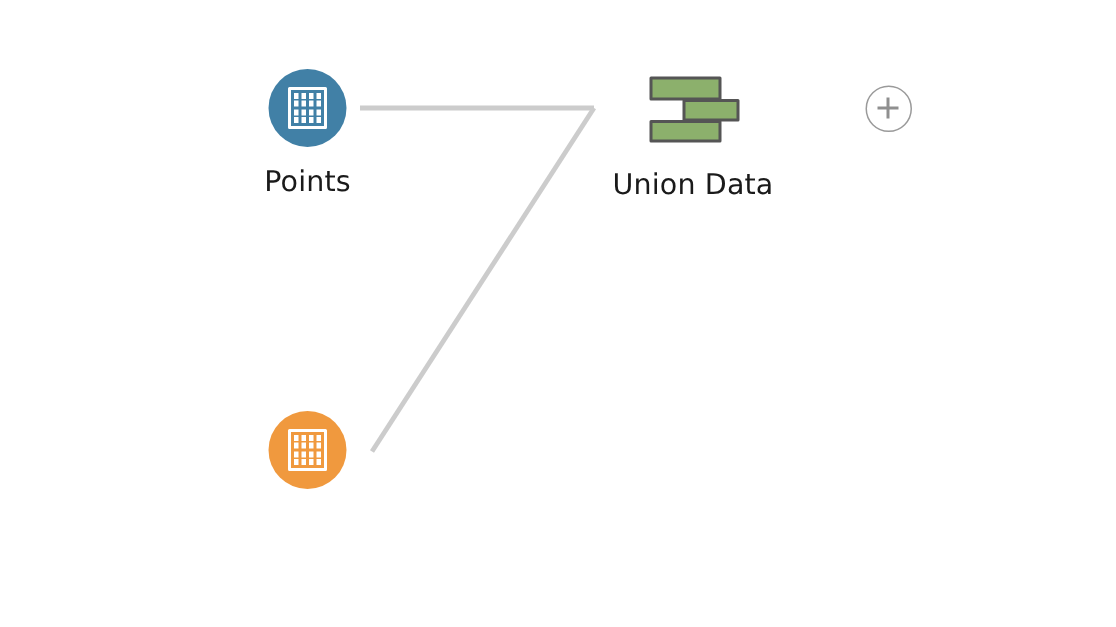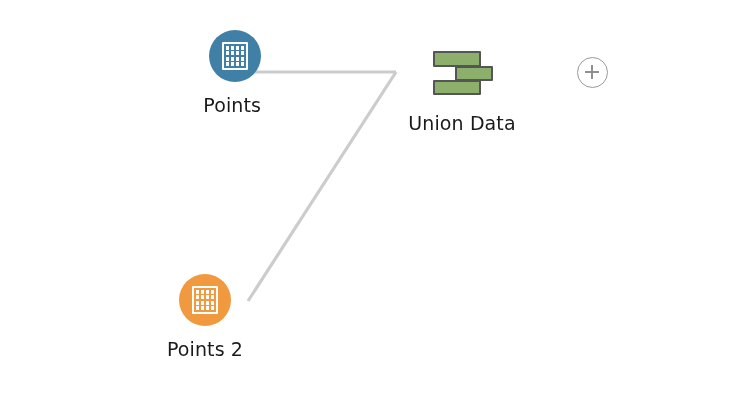--- a/index.html
+++ b/index.html
@@ -122,21 +122,21 @@
 </head>
 <body>
 
 <div id="canvas">
 
   <svg id="flow-edges" viewBox="0 0 744 418" width="744" height="418" xmlns="http://www.w3.org/2000/svg">
     <path d="M 240 72 L 396 72" fill="none" stroke="#cccccc" stroke-width="3.2" stroke-linecap="butt"></path>
     <path d="M 396 72 L 248 301" fill="none" stroke="#cccccc" stroke-width="3.2" stroke-linecap="butt"></path>
   </svg>
 
-  <div class="node" style="left:149px; top:30px; width:112px;align-items:flex-end;">
+  <div class="node" style="left:149px; top:46px; width:112px;">
     <div class="circle-node circle-blue">
       <span class="grid-glyph">
         <i></i>
           <i></i>
           <i></i>
           <i></i>
         <i></i>
           <i></i>
           <i></i>
           <i></i>
@@ -167,21 +167,20 @@
         <i></i>
           <i></i>
           <i></i>
           <i></i>
         <i></i>
           <i></i>
           <i></i>
           <i></i>
       </span>
     </div>
-    <div class="node-label">Points 2</div>
   </div>
 
   <div class="node" style="left:402px; top:48px; width:120px;">
     <div class="union-node">
       <span class="union-bar top"></span>
       <span class="union-bar middle"></span>
       <span class="union-bar bottom"></span>
     </div>
     <div class="node-label">Union Data</div>
   </div>

